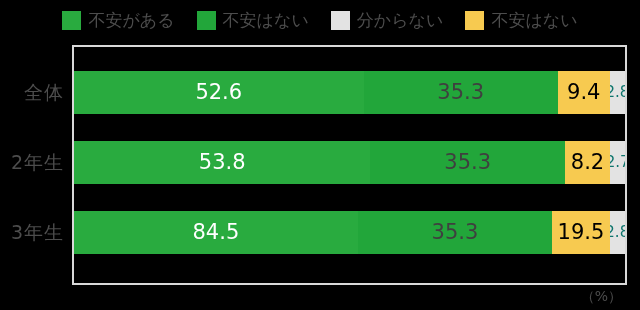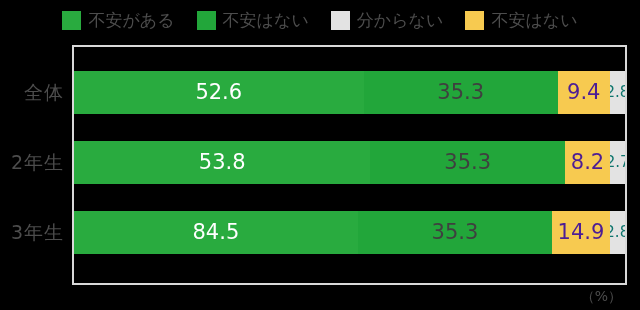--- a/index.html
+++ b/index.html
@@ -96,21 +96,21 @@
     box-sizing: border-box;
     overflow: hidden;
   }
   .seg-value {
     font-size: 21px;
     line-height: 1;
     white-space: nowrap;
   }
   .seg.s0 .seg-value { color: #ffffff; }
   .seg.s1 .seg-value { color: #3f3f3f; }
-  .seg.s2 .seg-value { color: #4c1d95; }
+  .seg.s2 .seg-value { color: #000000; }
   .seg.s3 .seg-value { color: #0f766e; font-size: 15px; }
 
   
   #unit-label {
     position: absolute;
     right: 18px;
     top: 288px;
     font-size: 14px;
     color: #4d4d4d;
     letter-spacing: 0px;
@@ -180,21 +180,21 @@
 <div class="row" style="top:211px">
   <div class="row-label">3年生</div>
   <div class="bar">
     <div class="seg s0" style="background: rgb(41, 171, 63); width: 51.5%;">
       <span class="seg-value">84.5</span>
     </div>
     <div class="seg s1" style="background: rgb(34, 166, 58); width: 35.3%;">
       <span class="seg-value">35.3</span>
     </div>
     <div class="seg s2" style="background: rgb(247, 202, 80); width: 10.4%;">
-      <span class="seg-value">14.9</span>
+      <span class="seg-value">19.5</span>
     </div>
     <div class="seg s3" style="background: rgb(227, 227, 227); width: 2.8%;">
       <span class="seg-value">2.8</span>
     </div>
   </div>
 </div>
 
 <div id="unit-label">（%）</div>
 
 </body></html>

